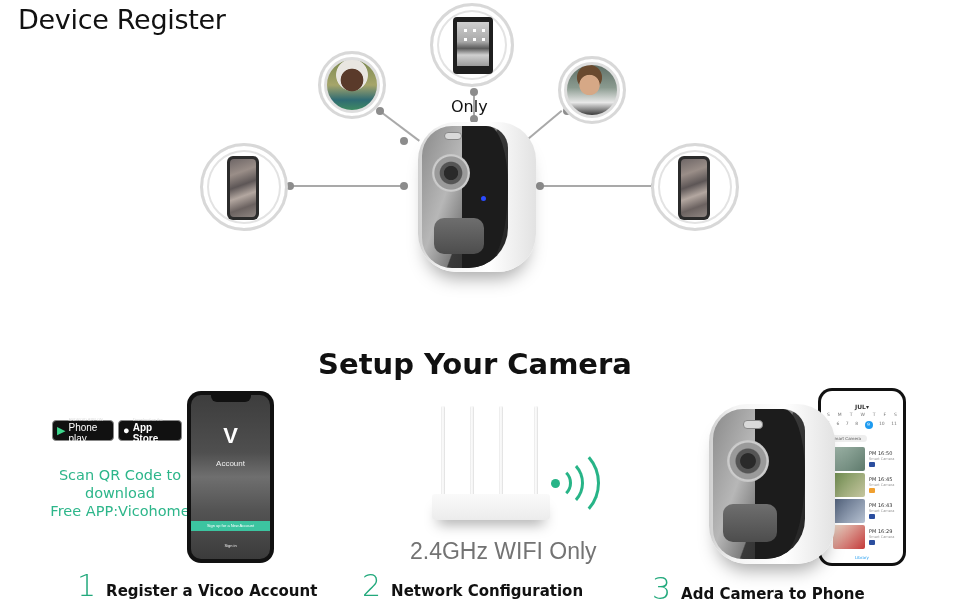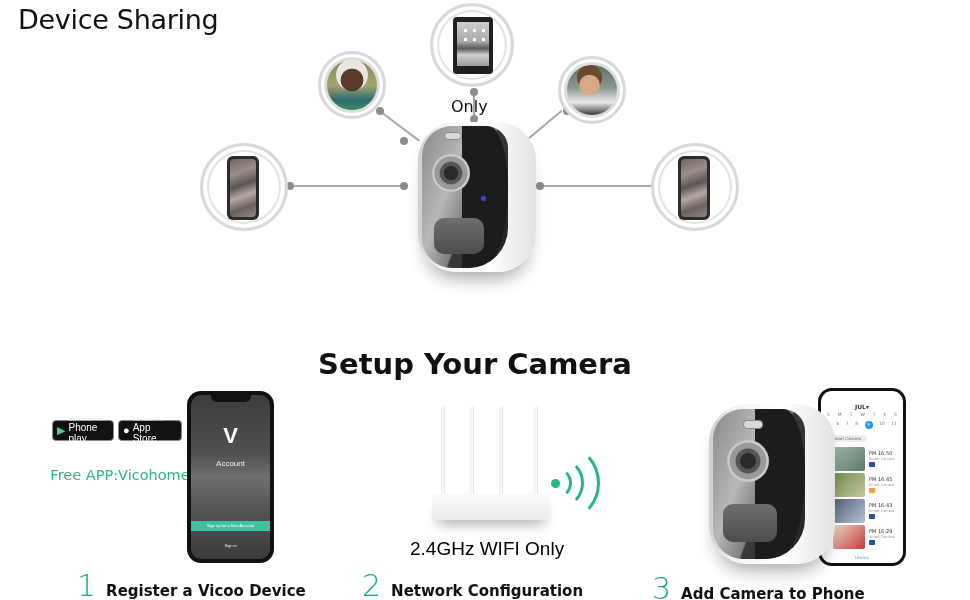--- a/index.html
+++ b/index.html
@@ -78,21 +78,21 @@
   #title-setup {
     left: 0; width: 950px; top: 347px; text-align: center; font-size: 29px; font-weight: 700;
     font-family: "DejaVu Sans", sans-serif; letter-spacing: 0px;
   }
 
   .store-badge {
     position: absolute; background: #111; border: 1px solid #888; border-radius: 4px; color: #fff;
     display: flex; align-items: center; gap: 3px; padding: 0 4px;
   }
   .store-badge .small { font-size: 4px; line-height: 5px; display: block; color: #ddd; }
-  .store-badge .big { font-size: 10px; line-height: 11px; font-weight: 400; display: block; }
+  .store-badge .big { font-size: 10px; line-height: 11px; font-weight: 700; display: block; }
   .store-badge .glyph { font-size: 11px; line-height: 1; }
 
   .green-text { color: #2db68a; font-family: "DejaVu Sans", sans-serif; }
   #scan-text { left: 50px; top: 466px; width: 140px; text-align: center; font-size: 14.5px; line-height: 18px; }
 
   .big-phone {
     position: absolute; background: #111; border-radius: 14px; padding: 4px;
   }
   .big-phone .scr {
     width: 100%; height: 100%; border-radius: 10px; position: relative; overflow: hidden;
@@ -105,21 +105,21 @@
   #signin-text { position: absolute; left: 0; width: 100%; top: 148px; text-align: center; color: #eee; font-size: 4px; }
 
   
   .router-body {
     position: absolute; background: linear-gradient(180deg,#fafafa,#ececec); border-radius: 3px;
     box-shadow: 0 10px 14px -6px rgba(0,0,0,0.35);
   }
   .antenna { position: absolute; width: 4px; background: linear-gradient(90deg,#e8e8e8,#fff,#dcdcdc); border-radius: 2px; }
   .wave { position: absolute; border: 3px solid #27b487; border-left-color: transparent; border-top-color: transparent; border-bottom-color: transparent; border-radius: 50%; }
   #wifi-dot { position: absolute; width: 9px; height: 9px; border-radius: 50%; background: #27b487; }
-  #wifi-text { left: 410px; top: 538px; font-size: 19px; color: #000000; text-align: right; }
+  #wifi-text { left: 410px; top: 538px; font-size: 23px; color: #737373; text-align: right; }
 
   
   .app-phone { position: absolute; background: #111; border-radius: 14px; padding: 3px; }
   .app-phone .scr { width: 100%; height: 100%; background: #fff; border-radius: 11px; position: relative; overflow: hidden; font-family: "DejaVu Sans", sans-serif; }
   #app-month { position: absolute; left: 0; width: 100%; top: 12px; text-align: center; font-size: 6px; font-weight: 700; color: #333; }
   .cal-row { position: absolute; left: 6px; right: 6px; display: flex; justify-content: space-between; font-size: 4.5px; color: #777; }
   .cal-row span.sel { background: #1e9bf0; color: #fff; border-radius: 50%; width: 8px; height: 8px; text-align: center; line-height: 8px; }
   #app-filter { position: absolute; left: 5px; top: 44px; font-size: 4px; color: #555; background: #eee; border-radius: 4px; padding: 1px 6px; }
   .event { position: absolute; left: 12px; right: 4px; height: 26px; }
   .event .thumb { position: absolute; left: 0; top: 0; width: 32px; height: 24px; border-radius: 2px; }
@@ -129,21 +129,21 @@
   #app-tab-label { position: absolute; left: 0; width: 100%; bottom: 3px; text-align: center; font-size: 4px; color: #1e9bf0; }
 
   
   .step { position: absolute; display: flex; align-items: baseline; gap: 10px; }
   .step .num { font-size: 30px; color: #22a97c; font-weight: 300; font-family: "DejaVu Sans", sans-serif; line-height: 1; }
   .step .lbl { font-size: 15px; font-weight: 700; color: #111; font-family: "DejaVu Sans", sans-serif; }
 </style>
 </head>
 <body>
 
-<div id="title-device-sharing" class="abs">Device Sharing</div>
+<div id="title-device-sharing" class="abs">Device Register</div>
 
 <div>
 
   <div class="line" style="left:292px; top:185px; width:112px;"></div>
   <div class="line" style="left:540px; top:185px; width:112px;"></div>
   <div class="line" style="left:381px; top:111px; width:48px; transform: rotate(37deg);"></div>
   <div class="line" style="left:528px; top:138px; width:44px; transform: rotate(-40deg);"></div>
   <div class="line" style="left:474px; top:90px; width:28px; transform: rotate(90deg);"></div>
 
   <div class="dot" style="left:286px; top:182px;"></div>
@@ -208,36 +208,38 @@
   </div>
   <div class="store-badge" style="left:118px; top:420px; width:64px; height:21px;">
     <span class="glyph">●</span>
     <span>
       <span class="small">Download on the</span>
       <span class="big">App Store</span>
     </span>
   </div>
 
   <div id="scan-text" class="abs green-text">
+    <div>Scan QR Code to</div>
+    <div>download</div>
     <div>Free APP:Vicohome</div>
   </div>
 
   <div class="big-phone" style="left:187px; top:391px; width:87px; height:172px;">
     <div class="scr">
       <div class="notch"></div>
       <div id="vico-logo">V</div>
       <div id="vico-name">Account</div>
       <div id="signup-bar">Sign up for a New Account</div>
       <div id="signin-text">Sign in</div>
     </div>
   </div>
 
   <div class="step" style="left:77px; top:571px;">
     <span class="num">1</span>
-    <span class="lbl">Register a Vicoo Device</span>
+    <span class="lbl">Register a Vicoo Account</span>
   </div>
 </div>
 
 <div>
   <div class="antenna" style="left:441px; top:406px; height:92px;"></div>
   <div class="antenna" style="left:470px; top:406px; height:92px;"></div>
   <div class="antenna" style="left:499px; top:406px; height:92px;"></div>
   <div class="antenna" style="left:534px; top:406px; height:92px;"></div>
   <div class="router-body" style="left:432px; top:494px; width:118px; height:26px;"></div>
 

